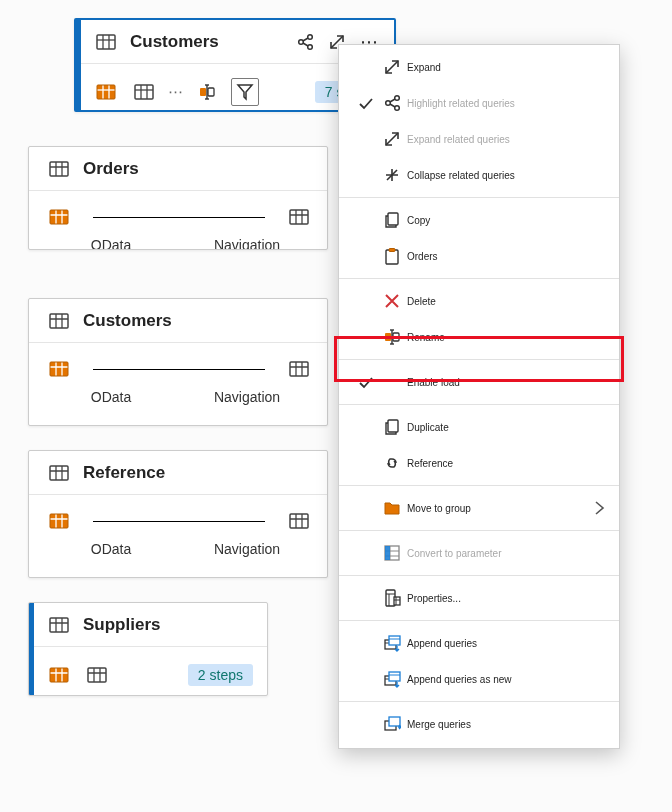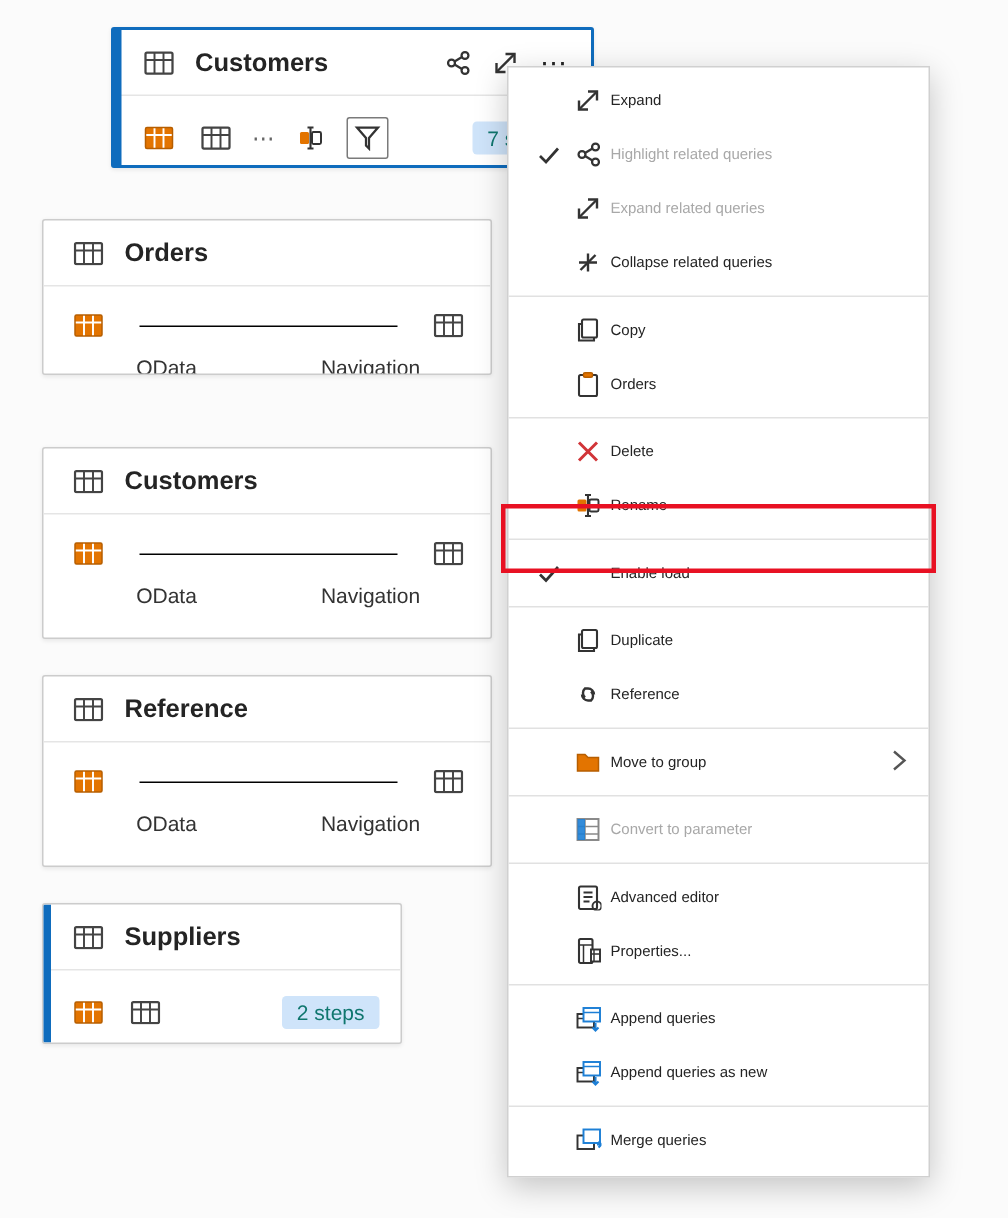--- a/index.html
+++ b/index.html
@@ -583,30 +583,20 @@
     <span class="label">Convert to parameter</span>
       <span class="sub"></span>
   </div>
 
   <div class="sep"></div>
 
   <div class="mi">
     <span class="check"></span>
       <span class="icon">
         <svg width="18" height="18">
-          <use href="#ic-advanced"></use>
-        </svg>
-      </span>
-    <span class="label">Advanced editor</span>
-      <span class="sub"></span>
-  </div>
-  <div class="mi">
-    <span class="check"></span>
-      <span class="icon">
-        <svg width="18" height="18">
           <use href="#ic-props"></use>
         </svg>
       </span>
     <span class="label">Properties...</span>
       <span class="sub"></span>
   </div>
 
   <div class="sep"></div>
 
   <div class="mi">

